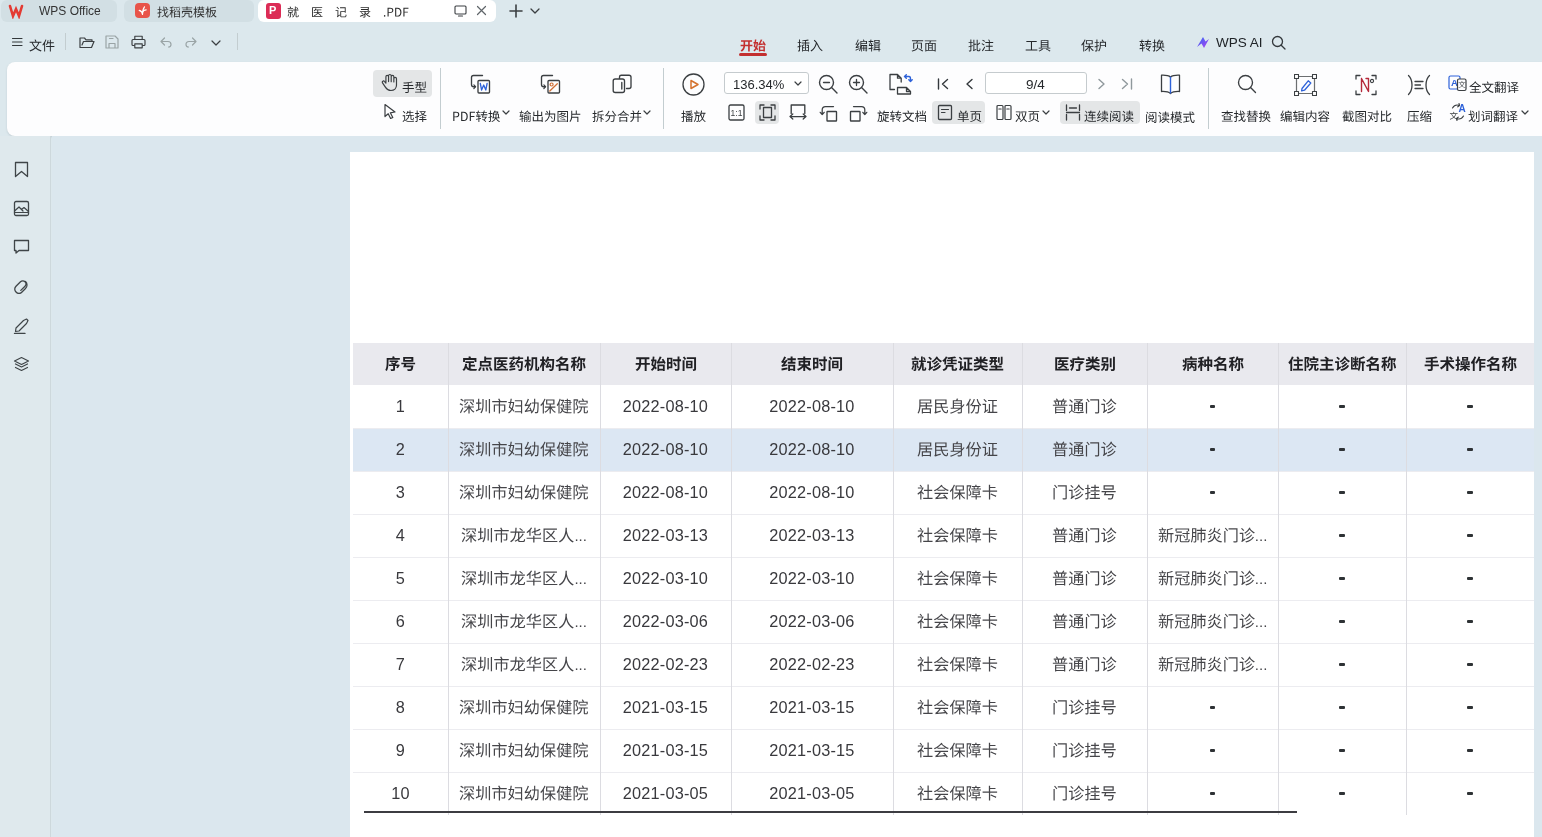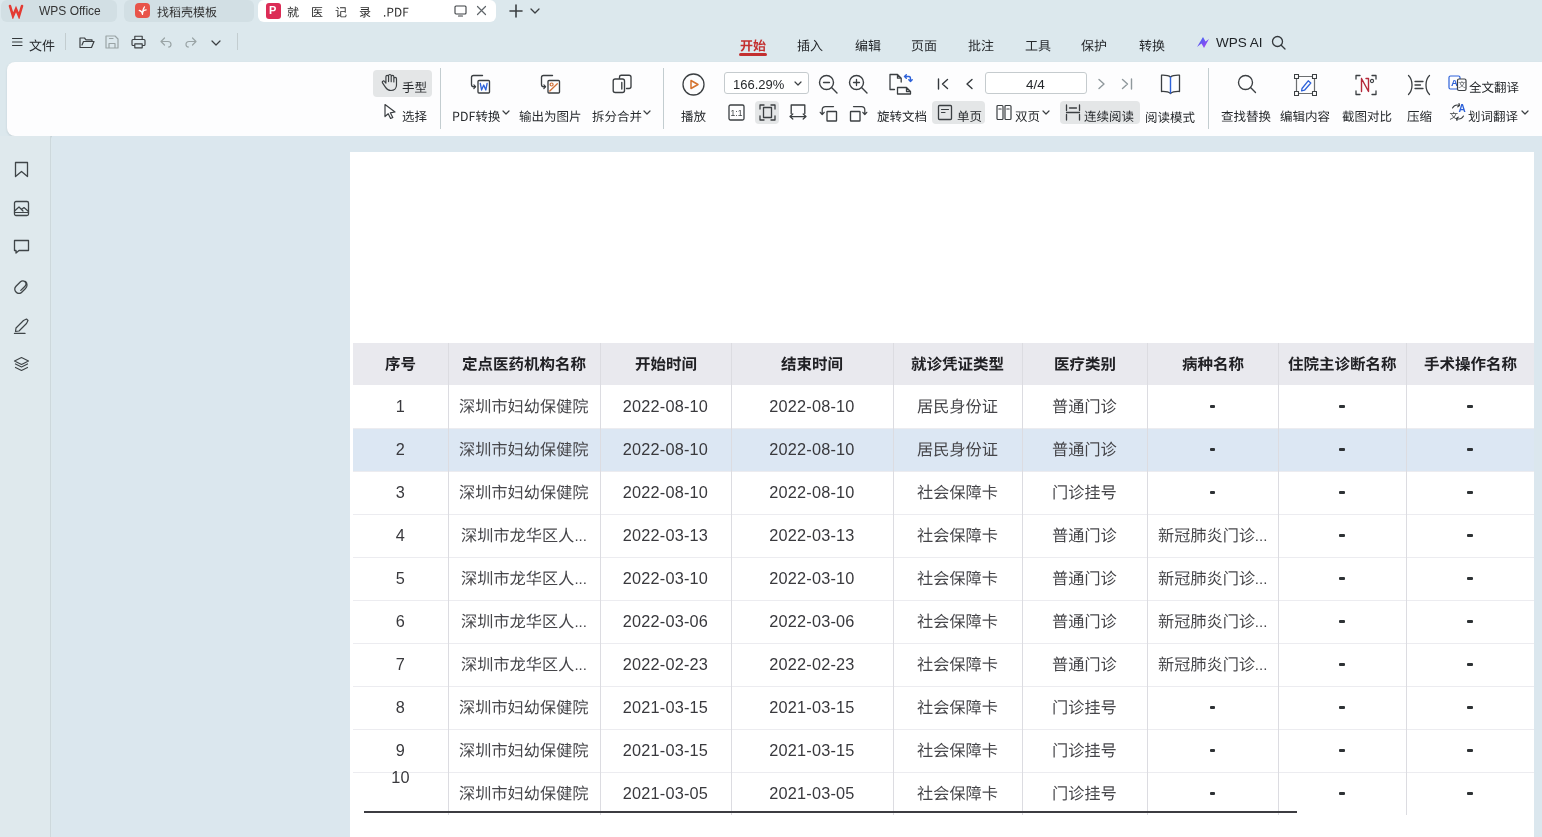--- a/index.html
+++ b/index.html
@@ -209,21 +209,21 @@
     <div class="vs" style="left:663px;top:68px;height:61px"></div>
     <svg style="position:absolute;left:682px;top:73px;" width="23" height="23" viewBox="0 0 23 23" fill="none" stroke-linecap="round" stroke-linejoin="round">
       <circle cx="11.5" cy="11.5" r="10.5" stroke="#3b3f42" stroke-width="1.3"></circle>
       <path d="M9 7.5 L16 11.5 L9 15.5 Z" stroke="#d4722e" stroke-width="1.5" fill="none"></path>
     </svg>
     <span style="position:absolute;left:681px;top:106px"><svg class="cjt" style="width:25.0px;height:12.5px;fill:#26292c;" viewBox="0 0 2000 1000" preserveAspectRatio="xMinYMin meet">
         <use href="#R64AD" x="0"></use>
         <use href="#R653E" x="1000"></use>
       </svg></span>
     <div class="inp" style="left:724px;top:72px;width:85px;height:22px"></div>
-    <span style="position:absolute;left:733px;top:77px;font:13px 'Liberation Sans';color:#26292c">166.29%</span>
+    <span style="position:absolute;left:733px;top:77px;font:13px 'Liberation Sans';color:#26292c">136.34%</span>
     <svg style="position:absolute;left:794px;top:81px;" width="8" height="5" viewBox="0 0 8 5" fill="none" stroke-linecap="round" stroke-linejoin="round">
       <path d="M1 1 L4 4 L7 1" stroke="#3b3f42" stroke-width="1.2"></path>
     </svg>
     <svg style="position:absolute;left:728px;top:104px;" width="17" height="17" viewBox="0 0 17 17" fill="none" stroke-linecap="round" stroke-linejoin="round">
       <rect x="1" y="1" width="15" height="15" rx="1.5" stroke="#3b3f42" stroke-width="1.3"></rect>
       <text x="8.5" y="12" font-family="Liberation Sans" font-size="8.5" fill="#3b3f42" stroke="none" text-anchor="middle">1:1</text>
     </svg>
     <div class="hl" style="left:755px;top:101px;width:24px;height:23px"></div>
     <svg style="position:absolute;left:759px;top:104px;" width="17" height="17" viewBox="0 0 17 17" fill="none" stroke-linecap="round" stroke-linejoin="round">
       <path d="M1 5 V1 H5 M12 1 H16 V5 M16 12 V16 H12 M5 16 H1 V12" stroke="#3b3f42" stroke-width="1.3"></path>
@@ -262,21 +262,21 @@
         <use href="#R6587" x="2000"></use>
         <use href="#R6863" x="3000"></use>
       </svg></span>
     <svg style="position:absolute;left:937px;top:78px;" width="12" height="12" viewBox="0 0 12 12" fill="none" stroke-linecap="round" stroke-linejoin="round">
       <path d="M1.5 1 V11 M10.5 1.5 L5.5 6 L10.5 10.5" stroke="#33383c" stroke-width="1.4"></path>
     </svg>
     <svg style="position:absolute;left:965px;top:78px;" width="8" height="12" viewBox="0 0 8 12" fill="none" stroke-linecap="round" stroke-linejoin="round">
       <path d="M7 1.5 L2 6 L7 10.5" stroke="#33383c" stroke-width="1.4"></path>
     </svg>
     <div class="inp" style="left:985px;top:72px;width:102px;height:22px"></div>
-    <span style="position:absolute;left:1026px;top:77px;font:13.5px 'Liberation Sans';color:#26292c">4/4</span>
+    <span style="position:absolute;left:1026px;top:77px;font:13.5px 'Liberation Sans';color:#26292c">9/4</span>
     <svg style="position:absolute;left:1098px;top:78px;" width="8" height="12" viewBox="0 0 8 12" fill="none" stroke-linecap="round" stroke-linejoin="round">
       <path d="M1 1.5 L6 6 L1 10.5" stroke="#8f989c" stroke-width="1.4"></path>
     </svg>
     <svg style="position:absolute;left:1121px;top:78px;" width="12" height="12" viewBox="0 0 12 12" fill="none" stroke-linecap="round" stroke-linejoin="round">
       <path d="M1.5 1.5 L6.5 6 L1.5 10.5 M10.5 1 V11" stroke="#8f989c" stroke-width="1.4"></path>
     </svg>
     <div class="hl" style="left:932px;top:101px;width:53px;height:23px"></div>
     <svg style="position:absolute;left:937px;top:104px;" width="16" height="17" viewBox="0 0 16 17" fill="none" stroke-linecap="round" stroke-linejoin="round">
       <rect x="1.5" y="1.5" width="13" height="14" rx="1" stroke="#3b3f42" stroke-width="1.3"></rect>
       <path d="M4.5 5.5 H11.5 M4.5 8.5 H8" stroke="#3b3f42" stroke-width="1.2"></path>
@@ -963,21 +963,21 @@
     </div>
     <div class="cc" style="left:1147px;top:729px;width:131px;height:43px">
       <span style="display:inline-block;width:5.6px;height:2.8px;background:#2e3235;border-radius:1px"></span>
     </div>
     <div class="cc" style="left:1278px;top:729px;width:128px;height:43px">
       <span style="display:inline-block;width:5.6px;height:2.8px;background:#2e3235;border-radius:1px"></span>
     </div>
     <div class="cc" style="left:1406px;top:729px;width:128px;height:43px">
       <span style="display:inline-block;width:5.6px;height:2.8px;background:#2e3235;border-radius:1px"></span>
     </div>
-    <div class="cc" style="left:353px;top:756px;width:95px;height:43px">
+    <div class="cc" style="left:353px;top:772px;width:95px;height:43px">
       <span style="font:16.3px 'Liberation Sans';color:#39393d;letter-spacing:.2px">10</span>
     </div>
     <div class="cc" style="left:448px;top:772px;width:152px;height:43px">
       <svg class="cjt" style="width:129.6px;height:16.2px;fill:#454549;" viewBox="0 0 8000 1000" preserveAspectRatio="xMinYMin meet">
         <use href="#R6DF1" x="0"></use>
         <use href="#R5733" x="1000"></use>
         <use href="#R5E02" x="2000"></use>
         <use href="#R5987" x="3000"></use>
         <use href="#R5E7C" x="4000"></use>
         <use href="#R4FDD" x="5000"></use>

